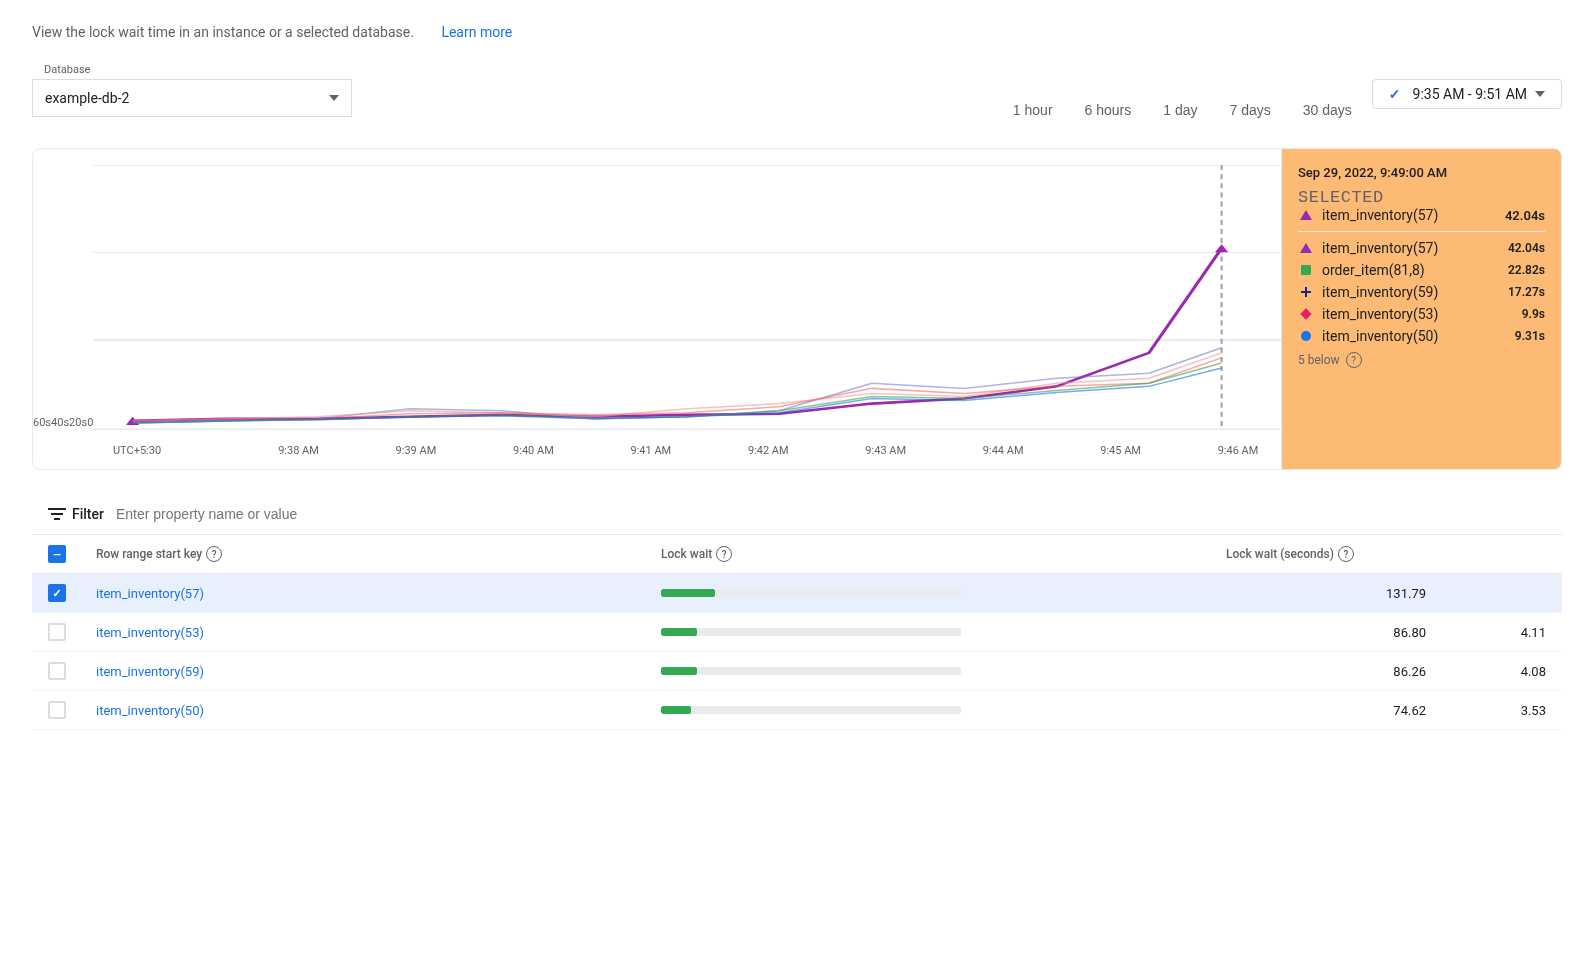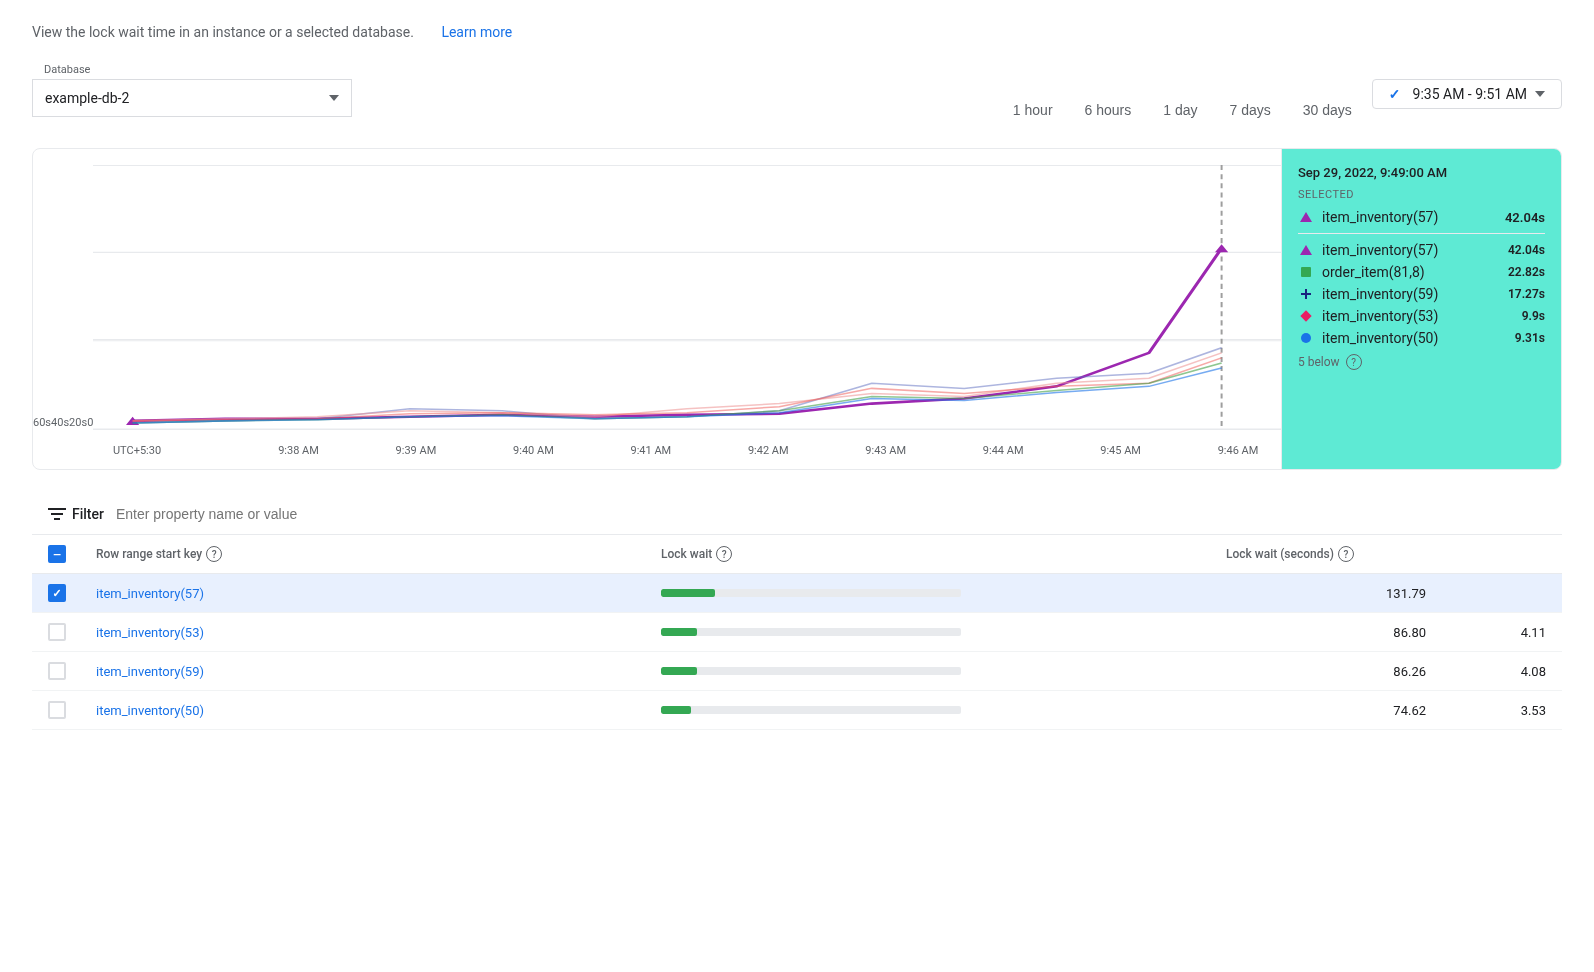--- a/index.html
+++ b/index.html
@@ -32,24 +32,24 @@
     
     .y-axis { position: absolute; left: 0; top: 16px; bottom: 40px; display: flex; justify-content: space-between; align-items: flex-end; padding-right: 8px; width: 55px; }
     .y-label { font-size: 11px; color: #5f6368; }
     
     .chart-grid { position: absolute; left: 60px; right: 0; top: 16px; bottom: 40px; }
     .grid-line { position: absolute; left: 0; right: 0; border-top: 1px solid #e8eaed; }
     
     .x-axis { position: absolute; bottom: 0; left: 60px; right: 0; height: 40px; display: flex; align-items: flex-start; padding-top: 15px; }
     .x-label { font-size: 11px; color: #5f6368; position: absolute; transform: translateX(-50%); white-space: nowrap; }
     
-    .chart-tooltip-panel { position: absolute; right: 0; top: 0; bottom: 0; width: 280px; background: #5eead4; border-left: 1px solid #e8eaed; padding: 16px; z-index: 10; }
+    .chart-tooltip-panel { position: absolute; right: 0; top: 0; bottom: 0; width: 280px; background: #fdba74; border-left: 1px solid #e8eaed; padding: 16px; z-index: 10; }
     
     .tooltip-time { font-size: 13px; color: #202124; margin-bottom: 8px; font-weight: 500; }
-    .tooltip-selected-label { font-size: 11px; color: #5f6368; text-transform: uppercase; letter-spacing: 0.5px; margin-bottom: 8px; }
+    .tooltip-selected-label { font-size: 17px; color: #5f6368; text-transform: uppercase; letter-spacing: 0.5px; margin-bottom: 0; font-family: Liberation Mono, monospace; }
     .tooltip-item { display: flex; align-items: center; gap: 8px; margin-bottom: 6px; }
     .tooltip-item .value { margin-left: auto; font-weight: 600; font-size: 13px; }
     .tooltip-divider { border: none; border-top: 1px solid #e8eaed; margin: 8px 0; }
     .tooltip-legend-item { display: flex; align-items: center; gap: 8px; margin-bottom: 6px; }
     .tooltip-legend-item .value { margin-left: auto; font-size: 12px; font-weight: 600; }
     .below-label { font-size: 12px; color: #5f6368; margin-top: 8px; display: flex; align-items: center; gap: 6px; }
     
     .series-icon { width: 16px; height: 16px; flex-shrink: 0; display: flex; align-items: center; justify-content: center; }
     .triangle-up { width: 0; height: 0; border-left: 6px solid transparent; border-right: 6px solid transparent; border-bottom: 10px solid; }
     .square-icon { width: 10px; height: 10px; border-radius: 1px; }

